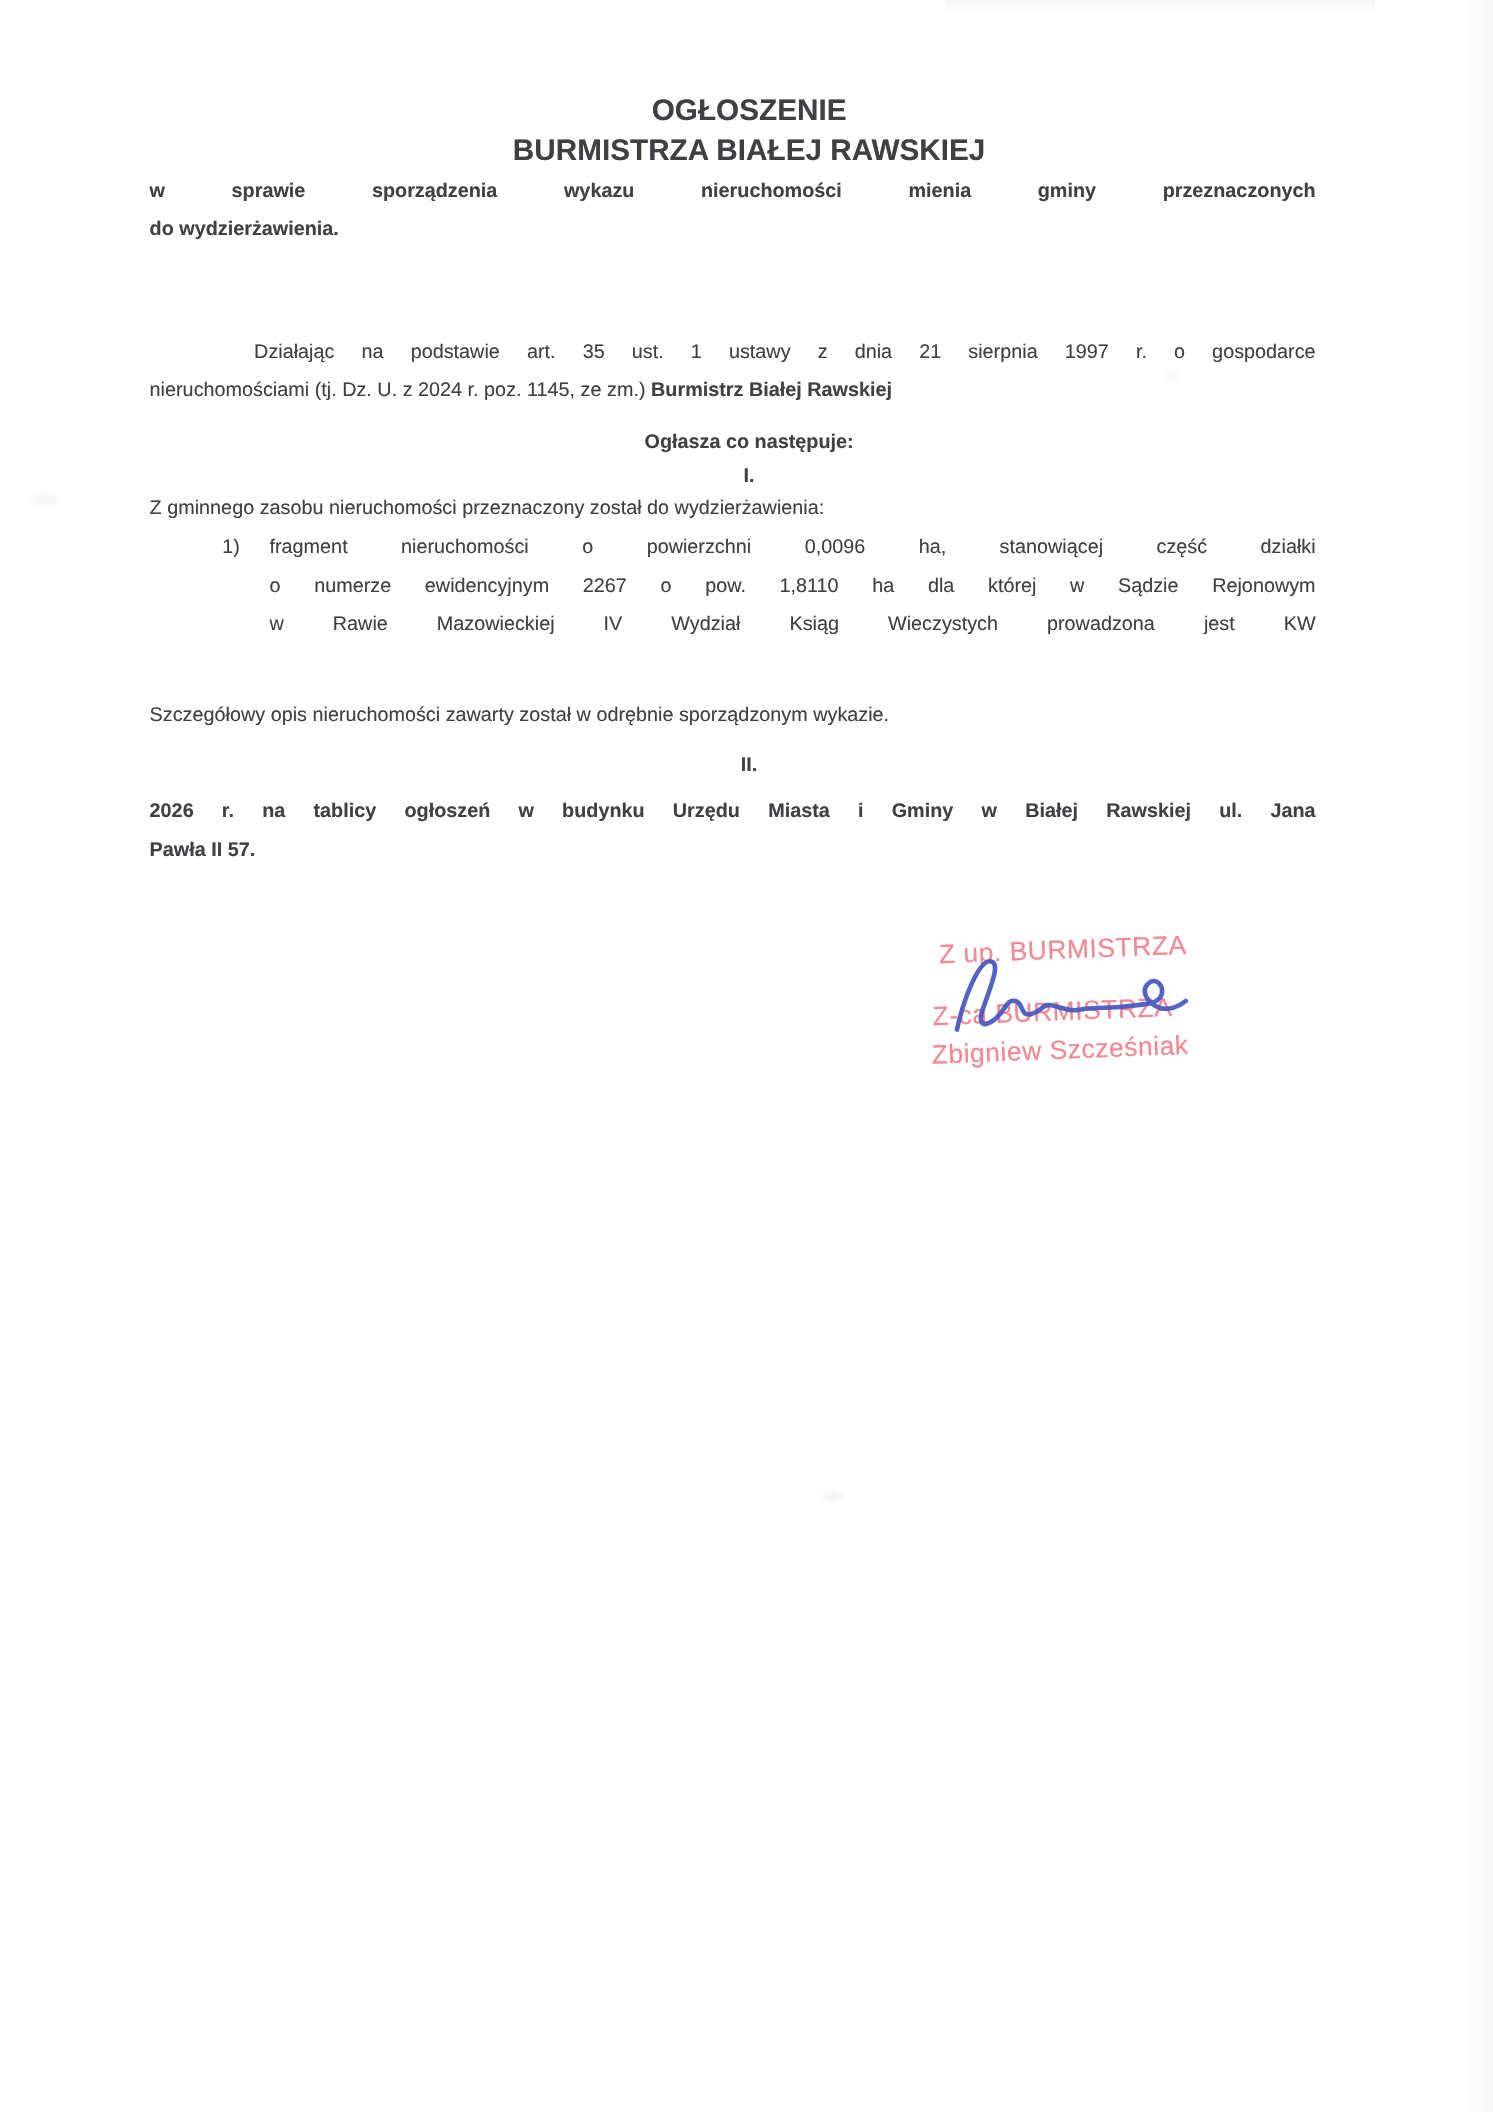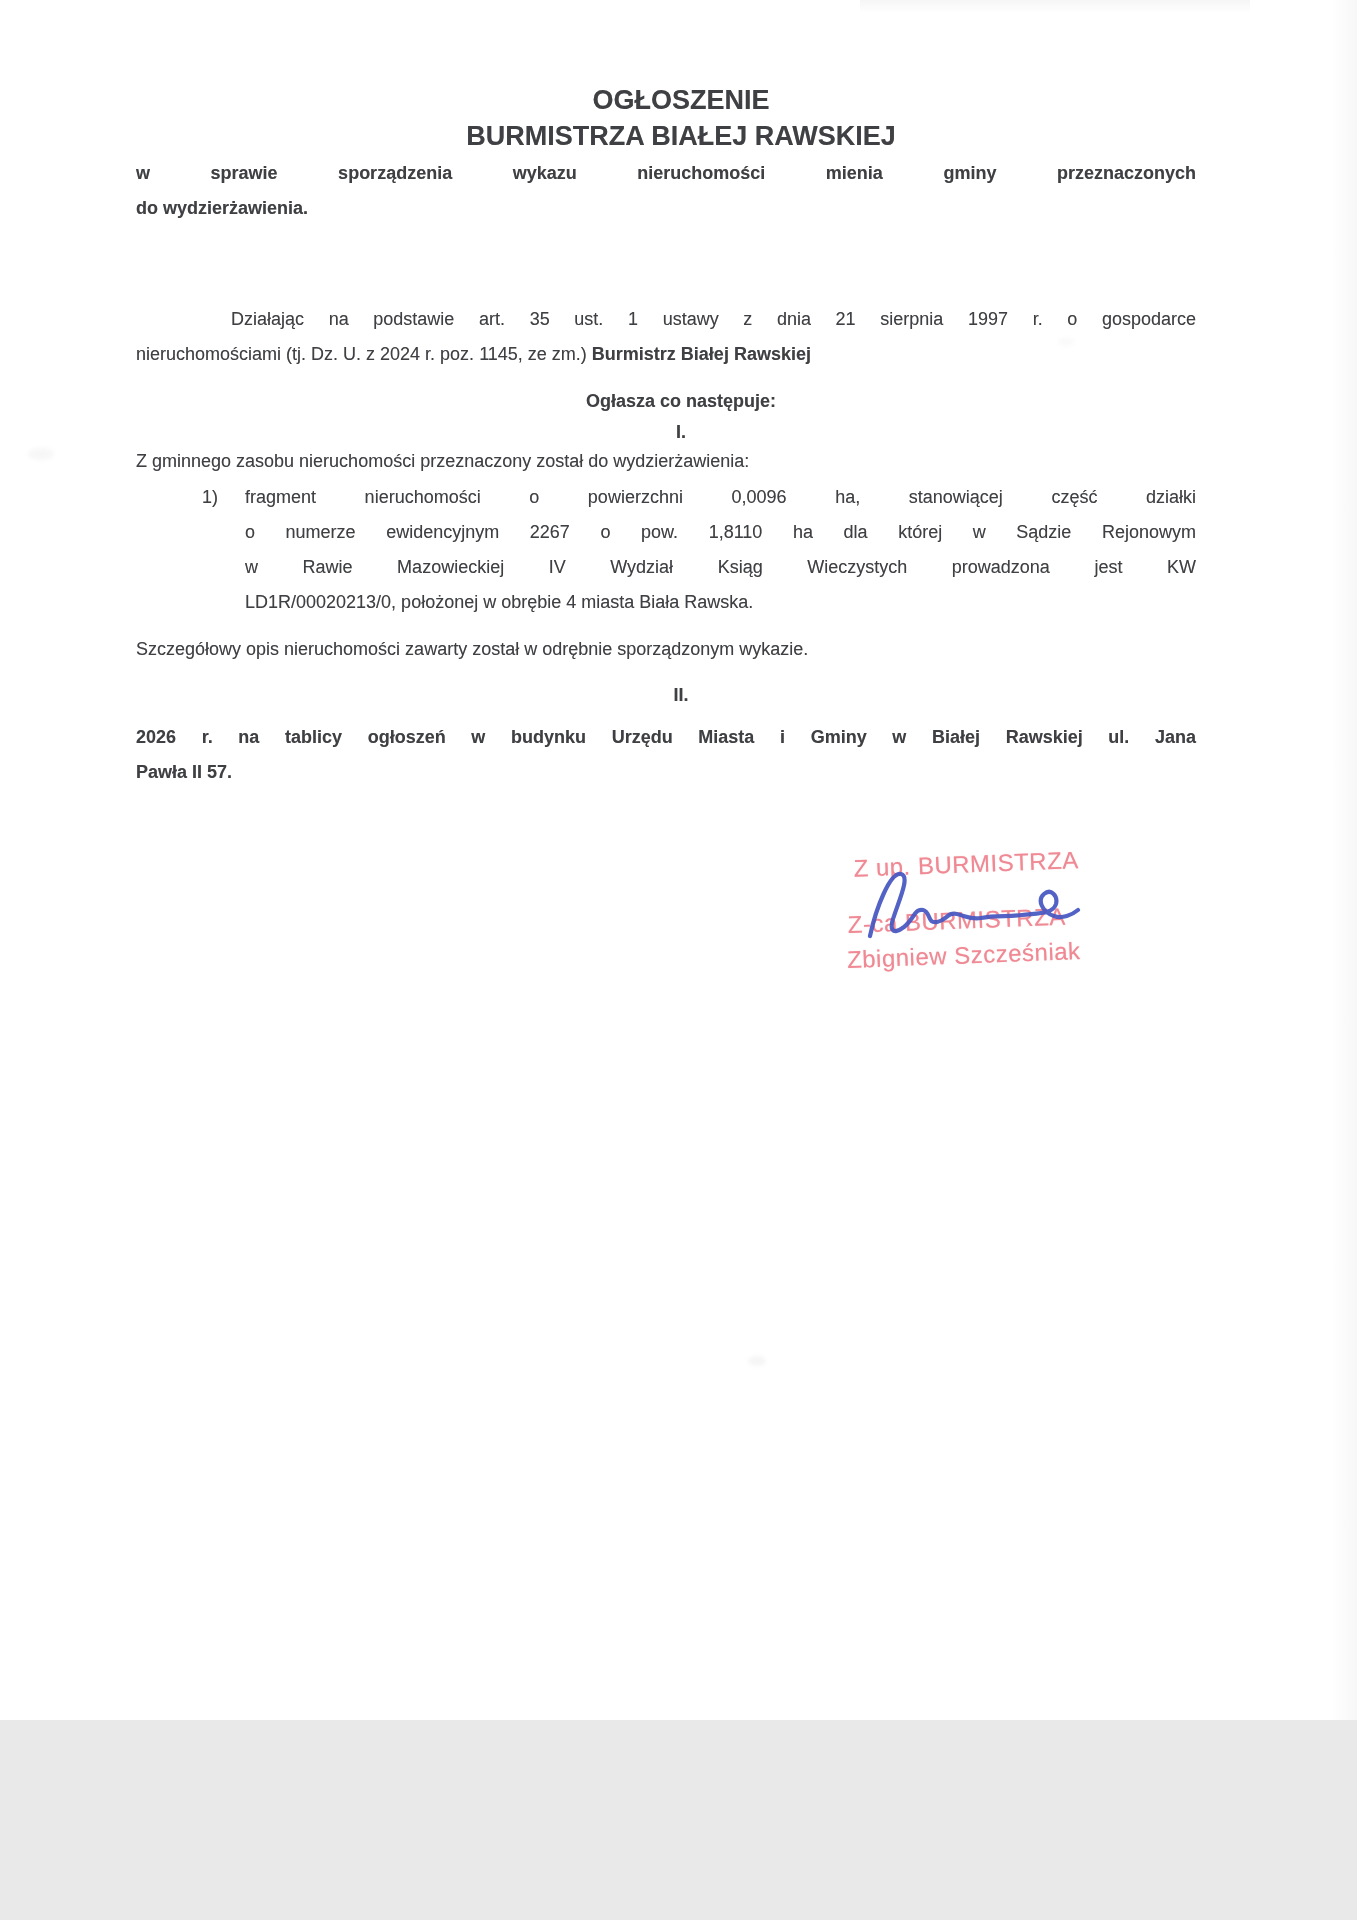--- a/index.html
+++ b/index.html
@@ -9,21 +9,21 @@
     --page-bg:#ffffff;
   }
   html,body{margin:0;padding:0;}
   body{
     width:1357px;height:1920px;
     background:#e9e9e9;
     font-family:"Liberation Sans","DejaVu Sans",sans-serif;
   }
   .scan-page{
     position:relative;
-    width:1357px;height:1720px;
+    width:1357px;height:1920px;
     background:var(--page-bg);
     color:var(--ink);
     overflow:hidden;
   }
   .blk{position:absolute;left:136px;width:1060px;font-size:18px;line-height:35px;
        text-shadow:0 0 0.5px rgba(70,70,72,0.38);}
   .bold{font-weight:700;}
   .centered{text-align:center;padding-left:30px;box-sizing:border-box;}
   .jline{text-align:justify;text-align-last:justify;}
   
@@ -94,21 +94,20 @@
   <div class="blk announce-blk centered bold">Ogłasza co następuje:</div>
 
   <div class="blk sec1label-blk centered bold">I.</div>
   <div class="blk sec1intro-blk">Z gminnego zasobu nieruchomości przeznaczony został do wydzierżawienia:</div>
 
   <div class="blk listitem-blk">
     <span class="list-marker">1)</span>
     <div class="jline">fragment nieruchomości o powierzchni 0,0096 ha, stanowiącej część działki</div>
     <div class="jline">o numerze ewidencyjnym 2267 o pow. 1,8110 ha dla której w Sądzie Rejonowym</div>
     <div class="jline">w Rawie Mazowieckiej IV Wydział Ksiąg Wieczystych prowadzona jest KW</div>
-    <div>LD1R/00020213/0, położonej  w obrębie 4 miasta Biała Rawska.</div>
   </div>
 
   <div class="blk sec1outro-blk">Szczegółowy opis nieruchomości zawarty został w odrębnie sporządzonym wykazie.</div>
 
   <div class="blk sec2label-blk centered bold">II.</div>
   <div class="blk sec2-blk bold">
     <div class="jline">2026 r. na tablicy ogłoszeń w budynku Urzędu Miasta i Gminy w Białej Rawskiej ul. Jana</div>
     <div>Pawła II 57.</div>
   </div>
 

